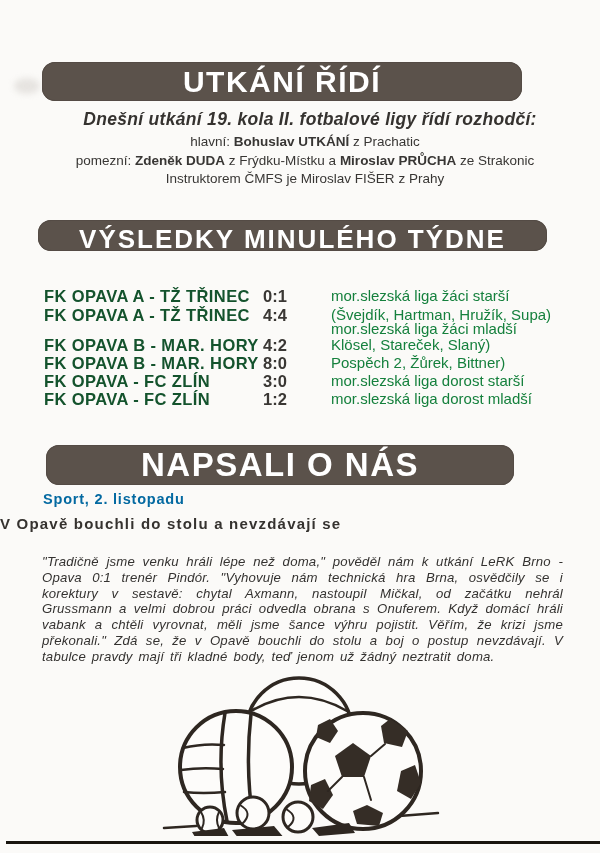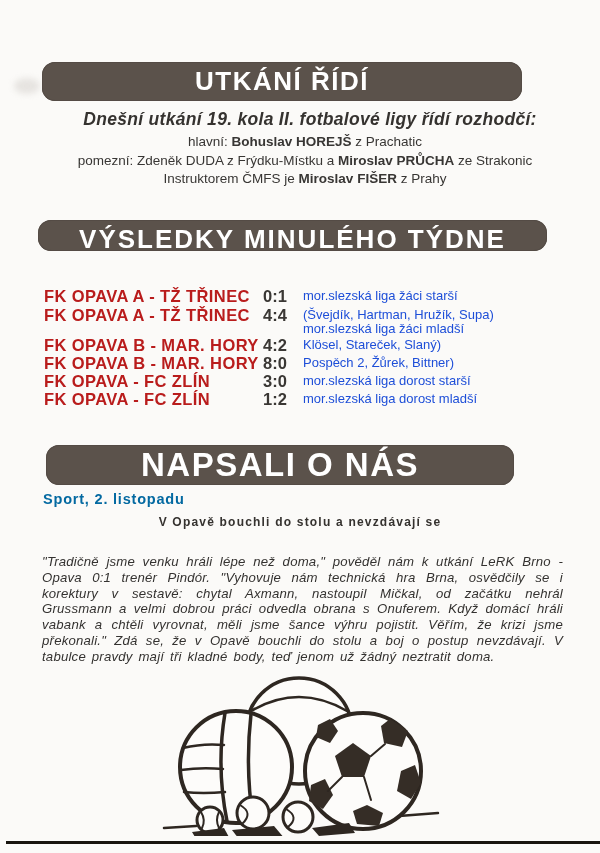--- a/index.html
+++ b/index.html
@@ -7,62 +7,62 @@
     position:relative;width:600px;height:853px;overflow:hidden;
     background:#fbfaf8;color:#2e2c2a;
     font-family:"Liberation Sans", sans-serif;
   }
   .smudge{position:absolute;left:14px;top:78px;width:26px;height:16px;
     background:#d9d5d1;border-radius:50%;filter:blur(3px);opacity:.6;}
   .banner{
     position:absolute;background:#5b524b;color:#ffffff;border-radius:13px;
     font-weight:bold;text-align:center;box-shadow:0 0 0 1px #544b45 inset;
   }
-  .banner-1{left:42px;top:62px;width:480px;height:39px;line-height:39px;font-size:26px;letter-spacing:1.5px;}
+  .banner-1{left:42px;top:62px;width:480px;height:39px;line-height:39px;font-size:30px;letter-spacing:1.5px;}
   .banner-2{left:38px;top:220px;width:509px;height:31px;line-height:39px;font-size:26px;letter-spacing:2px;}
   .banner-3{left:46px;top:445px;width:468px;height:40px;line-height:40px;font-size:33px;letter-spacing:1.5px;}
   .subtitle{
     position:absolute;top:109px;left:30px;width:560px;text-align:center;
     font-style:italic;font-weight:bold;font-size:17.5px;letter-spacing:.3px;color:#35322f;
   }
   .ref-lines{
     position:absolute;top:133px;left:10px;width:590px;text-align:center;
     font-size:13.5px;line-height:18.5px;color:#383634;
   }
   .results{position:absolute;top:287px;left:44px;width:540px;}
   .rrow{display:flex;align-items:flex-start;}
   .rrow.g1{margin-bottom:1px;}
-  .rmatch{width:219px;font-size:16.5px;font-weight:bold;letter-spacing:.4px;line-height:18px;color:#b91c1c;white-space:nowrap;}
+  .rmatch{width:219px;font-size:16.5px;font-weight:bold;letter-spacing:.4px;line-height:18px;color:#14532d;white-space:nowrap;}
   .rscore{width:40px;font-size:16.5px;font-weight:bold;line-height:18px;color:#3a3734;}
-  .rleague{flex:1;font-size:13px;line-height:14.2px;padding-top:2px;color:#1d4ed8;}
+  .rleague{flex:1;font-size:15px;line-height:14.2px;padding-top:2px;color:#15803d;margin-left:28px;}
   .source{position:absolute;top:491px;left:43px;font-weight:bold;font-size:14.5px;letter-spacing:.8px;color:#0369a1;}
-  .headline{position:absolute;top:515px;left:0;width:600px;text-align:center;font-weight:bold;font-size:12px;letter-spacing:1.2px;color:#35322f;}
+  .headline{position:absolute;top:515px;left:0;width:600px;font-weight:bold;font-size:15px;letter-spacing:1.2px;color:#35322f;}
   .article{
     position:absolute;top:554px;left:42px;width:521px;
     font-style:italic;font-size:13.2px;line-height:15.8px;text-align:justify;
     letter-spacing:.2px;word-spacing:2px;color:#343230;
   }
   .balls{position:absolute;left:152px;top:670px;width:292px;height:166px;}
   .bottom-line{position:absolute;left:6px;top:841px;width:594px;height:3px;background:#19150f;}
 </style>
 </head>
 <body>
 
 <div class="page">
 
   <div class="smudge"></div>
 
   <div class="banner banner-1">
     <span>UTKÁNÍ ŘÍDÍ</span>
   </div>
   <div class="subtitle">Dnešní utkání 19. kola II. fotbalové ligy řídí rozhodčí:</div>
   <div class="ref-lines">
-    <div><span>hlavní: </span><span style="font-weight: bold;">Bohuslav HOREJŠ</span><span> z Prachatic</span></div>
-    <div><span>pomezní: </span><span style="font-weight: normal;">Zdeněk DUDA</span><span> z Frýdku-Místku a </span><span style="font-weight: bold; margin-top: 24px;">Miroslav PRŮCHA</span><span> ze Strakonic</span></div>
-    <div><span>Instruktorem ČMFS je </span><span style="font-weight: bold;">Miroslav FIŠER</span><span> z Prahy</span></div>
+    <div><span>hlavní: </span><span style="font-weight: bold;">Bohuslav UTKÁNÍ</span><span> z Prachatic</span></div>
+    <div><span>pomezní: </span><span style="font-weight: bold;">Zdeněk DUDA</span><span> z Frýdku-Místku a </span><span style="font-weight: bold; margin-top: 24px;">Miroslav PRŮCHA</span><span> ze Strakonic</span></div>
+    <div><span>Instruktorem ČMFS je </span><span style="font-weight: normal;">Miroslav FIŠER</span><span> z Prahy</span></div>
   </div>
 
   <div class="banner banner-2">
     <span>VÝSLEDKY MINULÉHO TÝDNE</span>
   </div>
   <div class="results">
     <div class="rrow g1">
       <div class="rmatch">FK OPAVA A - TŽ TŘINEC</div>
       <div class="rscore">0:1</div>
       <div class="rleague">

